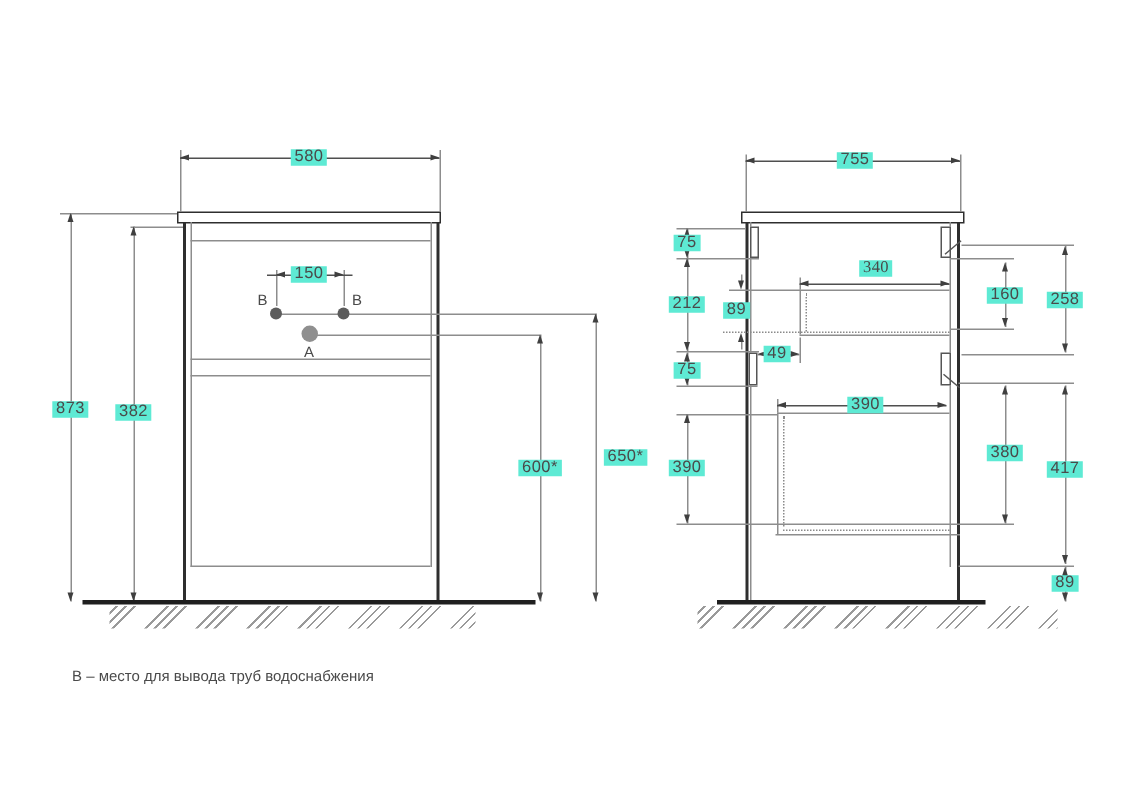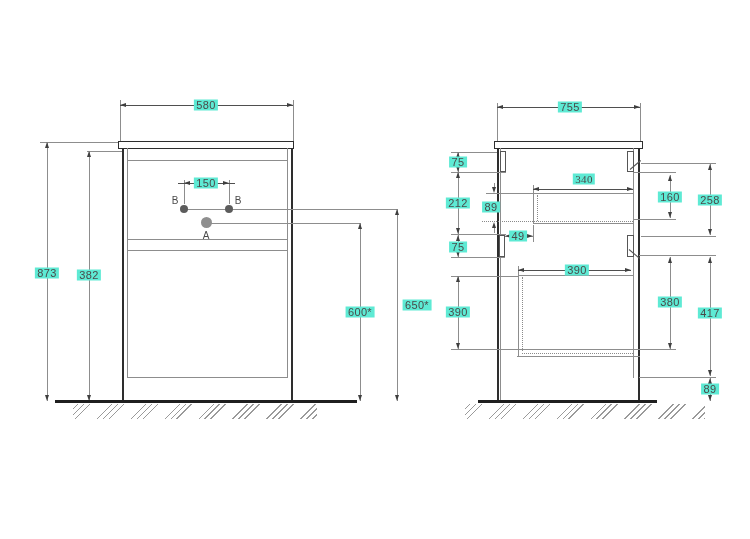--- a/index.html
+++ b/index.html
@@ -212,15 +212,16 @@
     <div class="hl" style="left:518px;top:270px;width:113px;"></div>
     <div class="a a-l" style="left:518px;top:267.5px;"></div>
     <div class="a a-r" style="left:625px;top:267.5px;"></div>
     <div class="dim" style="left:577px;top:270px;">390</div>
 
     <div class="tkf" style="left:478px;top:400px;width:179px;"></div>
     <div class="hatch" style="left:465px;top:403.5px;width:240px;"></div>
   </div>
 
   <div class="notes">
+    <div>B – место для вывода труб водоснабжения</div>
   </div>
 
 </div>
 
 </body></html>

